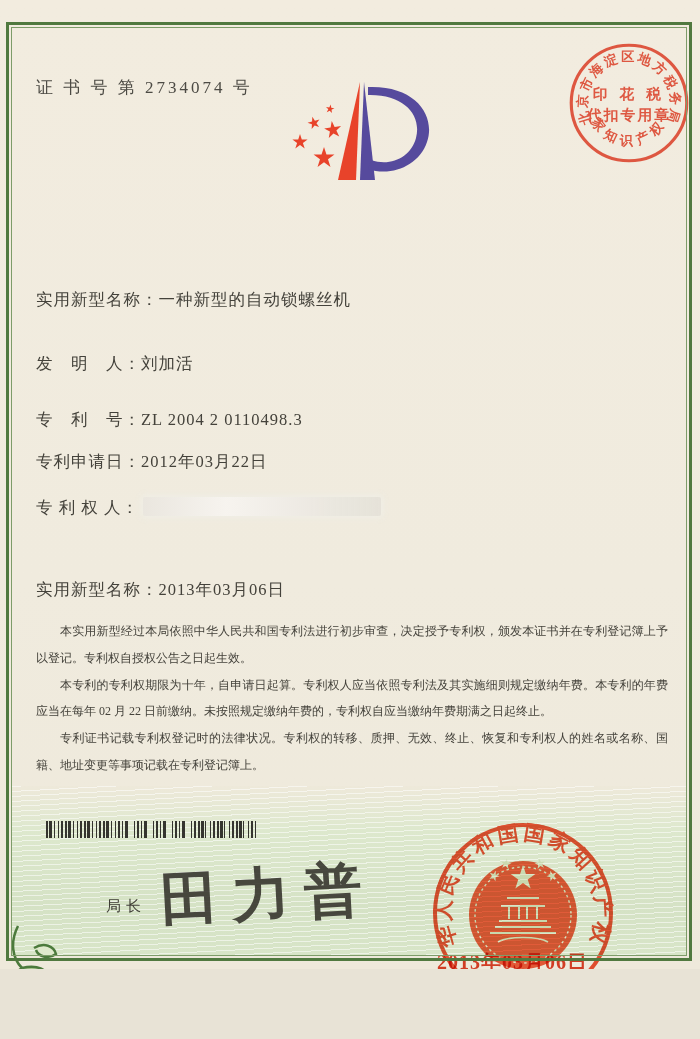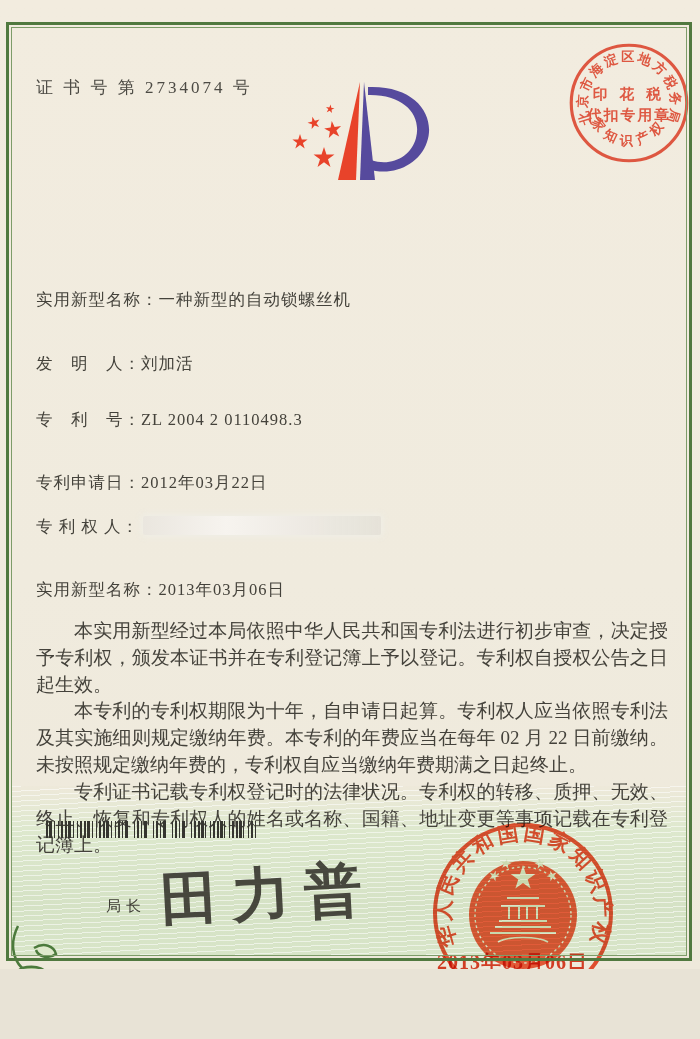--- a/index.html
+++ b/index.html
@@ -29,21 +29,21 @@
     position:absolute;left:0;right:0;top:180px;margin:0;text-align:center;
     font-size:42px;font-weight:bold;letter-spacing:9px;color:#34332d;z-index:2;
   }
   .field{position:absolute;left:36px;font-size:16.5px;letter-spacing:1px;color:#44423b;z-index:2;white-space:nowrap;}
   .redacted{
     display:inline-block;vertical-align:-3px;width:238px;height:19px;margin-left:4px;border-radius:2px;
     background:linear-gradient(90deg,rgba(233,230,222,.95),rgba(246,244,239,.95) 35%,rgba(236,233,226,.95) 70%,rgba(228,225,216,.9));
     box-shadow:0 0 6px 2px rgba(240,238,231,.9);filter:blur(.6px);
   }
   .body-text{position:absolute;left:36px;width:632px;top:618px;z-index:2;}
-  .body-text p{margin:0;text-indent:2em;font-size:19px;line-height:26.8px;text-align:justify;color:#44423b;}
+  .body-text p{margin:0;text-indent:2em;font-size:12px;line-height:26.8px;text-align:justify;color:#44423b;}
   .barcode{
     position:absolute;left:46px;top:821px;width:212px;height:17px;z-index:2;
     background:repeating-linear-gradient(90deg,
       #35352f 0 1.5px, transparent 1.5px 3px,
       #35352f 3px 6px, transparent 6px 7.5px,
       #35352f 7.5px 8.5px, transparent 8.5px 12px,
       #35352f 12px 13px, transparent 13px 14.5px,
       #35352f 14.5px 17px, transparent 17px 19px);
   }
   .director-label{position:absolute;left:106px;top:897px;font-size:15px;letter-spacing:5px;color:#3d3b33;z-index:2;}
@@ -120,24 +120,24 @@
 
   <div class="field" style="top:353px">
     <span>发　明　人：</span><span>刘加活</span>
   </div>
   <div class="field" style="top:289px">
     <span>实用新型名称：</span><span>一种新型的自动锁螺丝机</span>
   </div>
   <div class="field" style="top:409px">
     <span>专　利　号：</span><span>ZL 2004 2 0110498.3</span>
   </div>
-  <div class="field" style="top:472px">
+  <div class="field" style="top:451px">
     <span>专利申请日：</span><span>2012年03月22日</span>
   </div>
-  <div class="field" style="top:516px">
+  <div class="field" style="top:497px">
     <span>专 利 权 人：</span><span class="redacted"></span>
   </div>
   <div class="field" style="top:579px">
     <span>实用新型名称：</span><span>2013年03月06日</span>
   </div>
 
   <div class="body-text">
     <p>本实用新型经过本局依照中华人民共和国专利法进行初步审查，决定授予专利权，颁发本证书并在专利登记簿上予以登记。专利权自授权公告之日起生效。</p>
     <p>本专利的专利权期限为十年，自申请日起算。专利权人应当依照专利法及其实施细则规定缴纳年费。本专利的年费应当在每年 02 月 22 日前缴纳。未按照规定缴纳年费的，专利权自应当缴纳年费期满之日起终止。</p>
     <p>专利证书记载专利权登记时的法律状况。专利权的转移、质押、无效、终止、恢复和专利权人的姓名或名称、国籍、地址变更等事项记载在专利登记簿上。</p>

